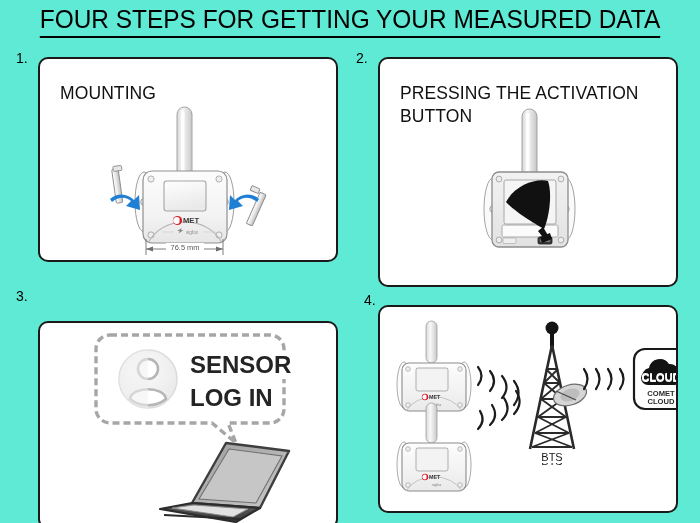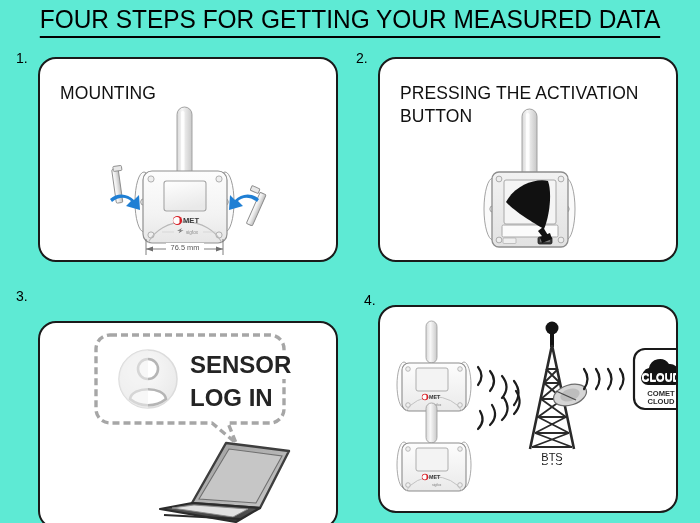--- a/index.html
+++ b/index.html
@@ -37,36 +37,36 @@
   
   .step-num {
     position: absolute;
     font-size: 14px;
     color: #000;
     font-family: "Liberation Sans", sans-serif;
   }
   .panel {
     position: absolute;
     border: 2.5px solid #1a1a1a;
-    border-radius: 18px;
+    border-radius: 10px;
     background: #fff;
     overflow: hidden;
     text-decoration: underline;
   }
   .panel-label {
     position: absolute;
     font-size: 17.5px;
     color: #111;
     line-height: 1.32;
     font-family: "Liberation Sans", sans-serif;
     letter-spacing: 0.1px;
   }
 
   #panel1 { left: 38px; top: 57px; width: 300px; height: 205px; }
-  #panel2 { left: 378px; top: 57px; width: 300px; height: 205px; }
+  #panel2 { left: 378px; top: 57px; width: 300px; height: 230px; }
   #panel3 { left: 38px; top: 321px; width: 300px; height: 208px; }
   #panel4 { left: 378px; top: 305px; width: 300px; height: 208px; }
 
   #num1 { left: 16px; top: 50px; }
   #num2 { left: 356px; top: 50px; }
   #num3 { left: 16px; top: 288px; }
   #num4 { left: 364px; top: 292px; }
 
   #label1 { left: 20px; top: 23px; }
   #label2 { left: 20px; top: 23px; width: 255px; }

